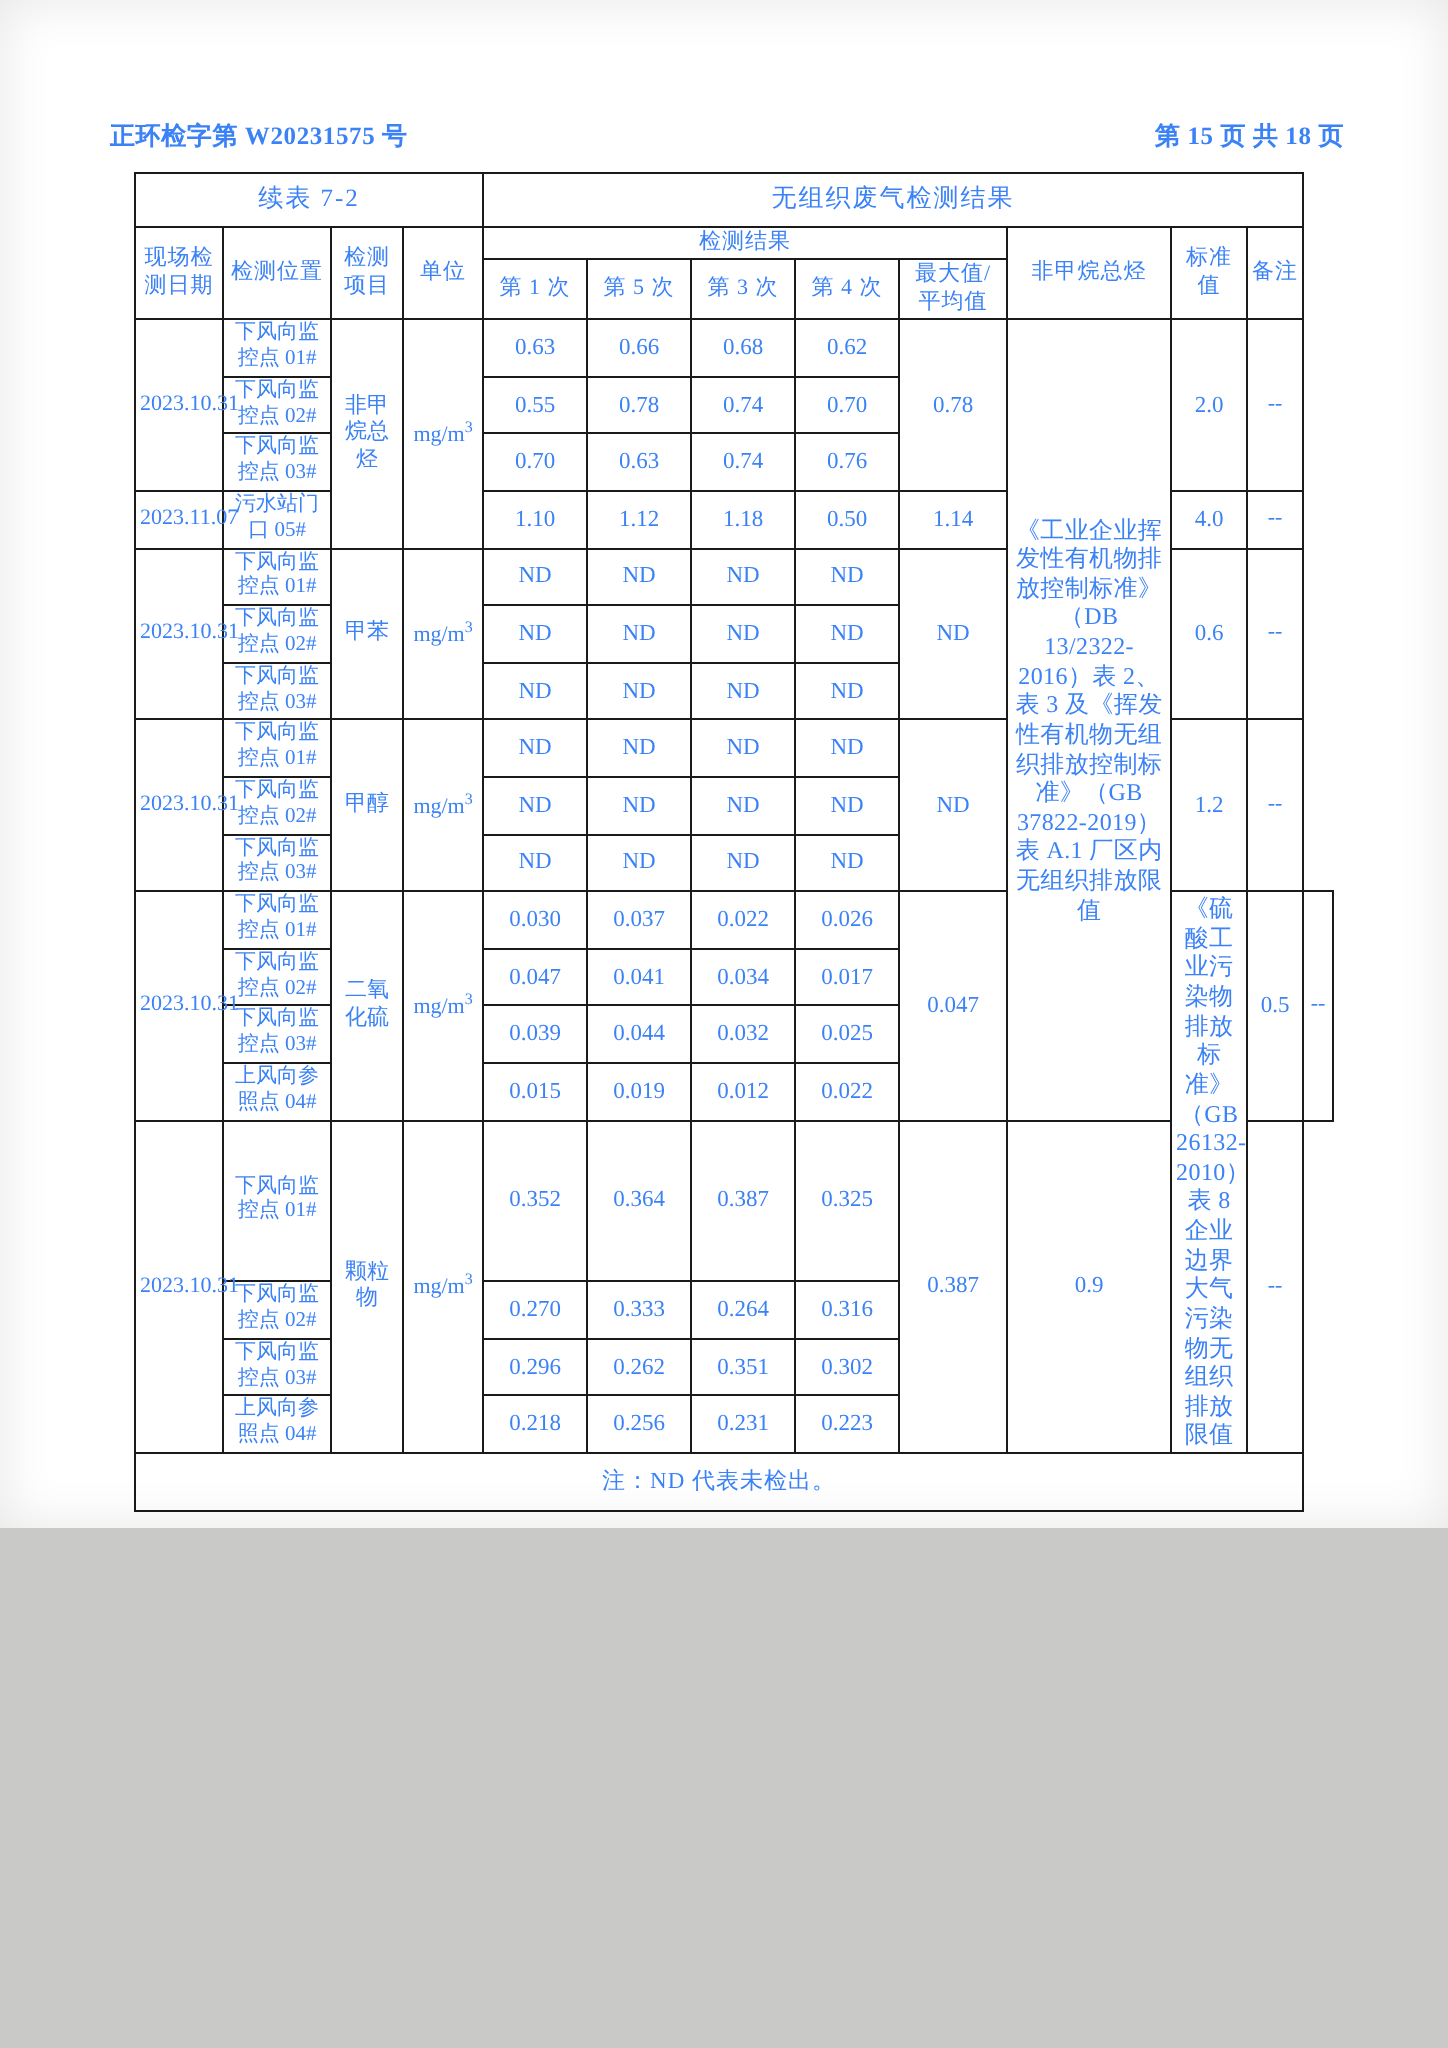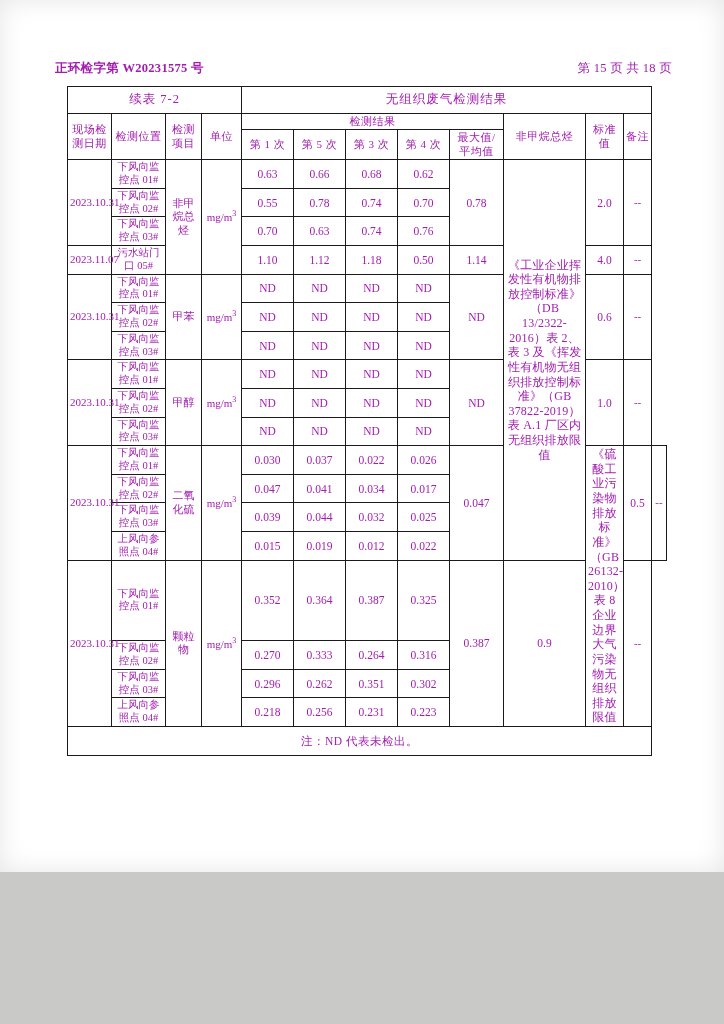--- a/index.html
+++ b/index.html
@@ -3,25 +3,25 @@
 <meta charset="utf-8">
 <style>
   html, body {
     margin: 0;
     padding: 0;
     background: #c9c9c7;
   }
   .page {
     position: relative;
     width: 724px;
-    height: 872px;
+    height: 764px;
     margin: 0 auto;
     background: #ffffff;
     font-family: "Liberation Serif", "DejaVu Serif", serif;
-    color: #a21caf;
+    color: #3b82f6;
     overflow: hidden;
     box-sizing: border-box;
   }
   
   .page::before {
     content: "";
     position: absolute;
     left: 0; top: 0; right: 0; bottom: 0;
     box-shadow: inset 0 0 26px rgba(0,0,0,0.10);
     pointer-events: none;
@@ -32,21 +32,21 @@
     top: 60px;
     left: 55px;
     right: 52px;
     display: flex;
     justify-content: space-between;
     align-items: baseline;
     font-size: 12.5px;
     letter-spacing: 0.3px;
   }
   .header .left { font-weight: bold; }
-  .header .right { font-weight: normal; }
+  .header .right { font-weight: bold; }
 
   table.doc {
     position: absolute;
     top: 86px;
     left: 67px;
     width: 600px;
     border-collapse: collapse;
     table-layout: fixed;
     font-size: 11px;
   }
@@ -218,21 +218,21 @@
     <tr>
       <td rowspan="3" class="datecell">2023.10.31</td>
       <td class="poscell">下风向监控点 01#</td>
       <td rowspan="3" class="itemcell">甲醇</td>
       <td rowspan="3" class="itemcell">mg/m<span class="sup">3</span></td>
       <td class="num">ND</td>
       <td class="num">ND</td>
       <td class="num">ND</td>
       <td class="num">ND</td>
       <td rowspan="3" class="num">ND</td>
-      <td rowspan="3" class="num">1.0</td>
+      <td rowspan="3" class="num">1.2</td>
       <td rowspan="3">--</td>
     </tr>
     <tr>
       <td class="poscell">下风向监控点 02#</td>
       <td class="num">ND</td>
       <td class="num">ND</td>
       <td class="num">ND</td>
       <td class="num">ND</td>
     </tr>
     <tr>

